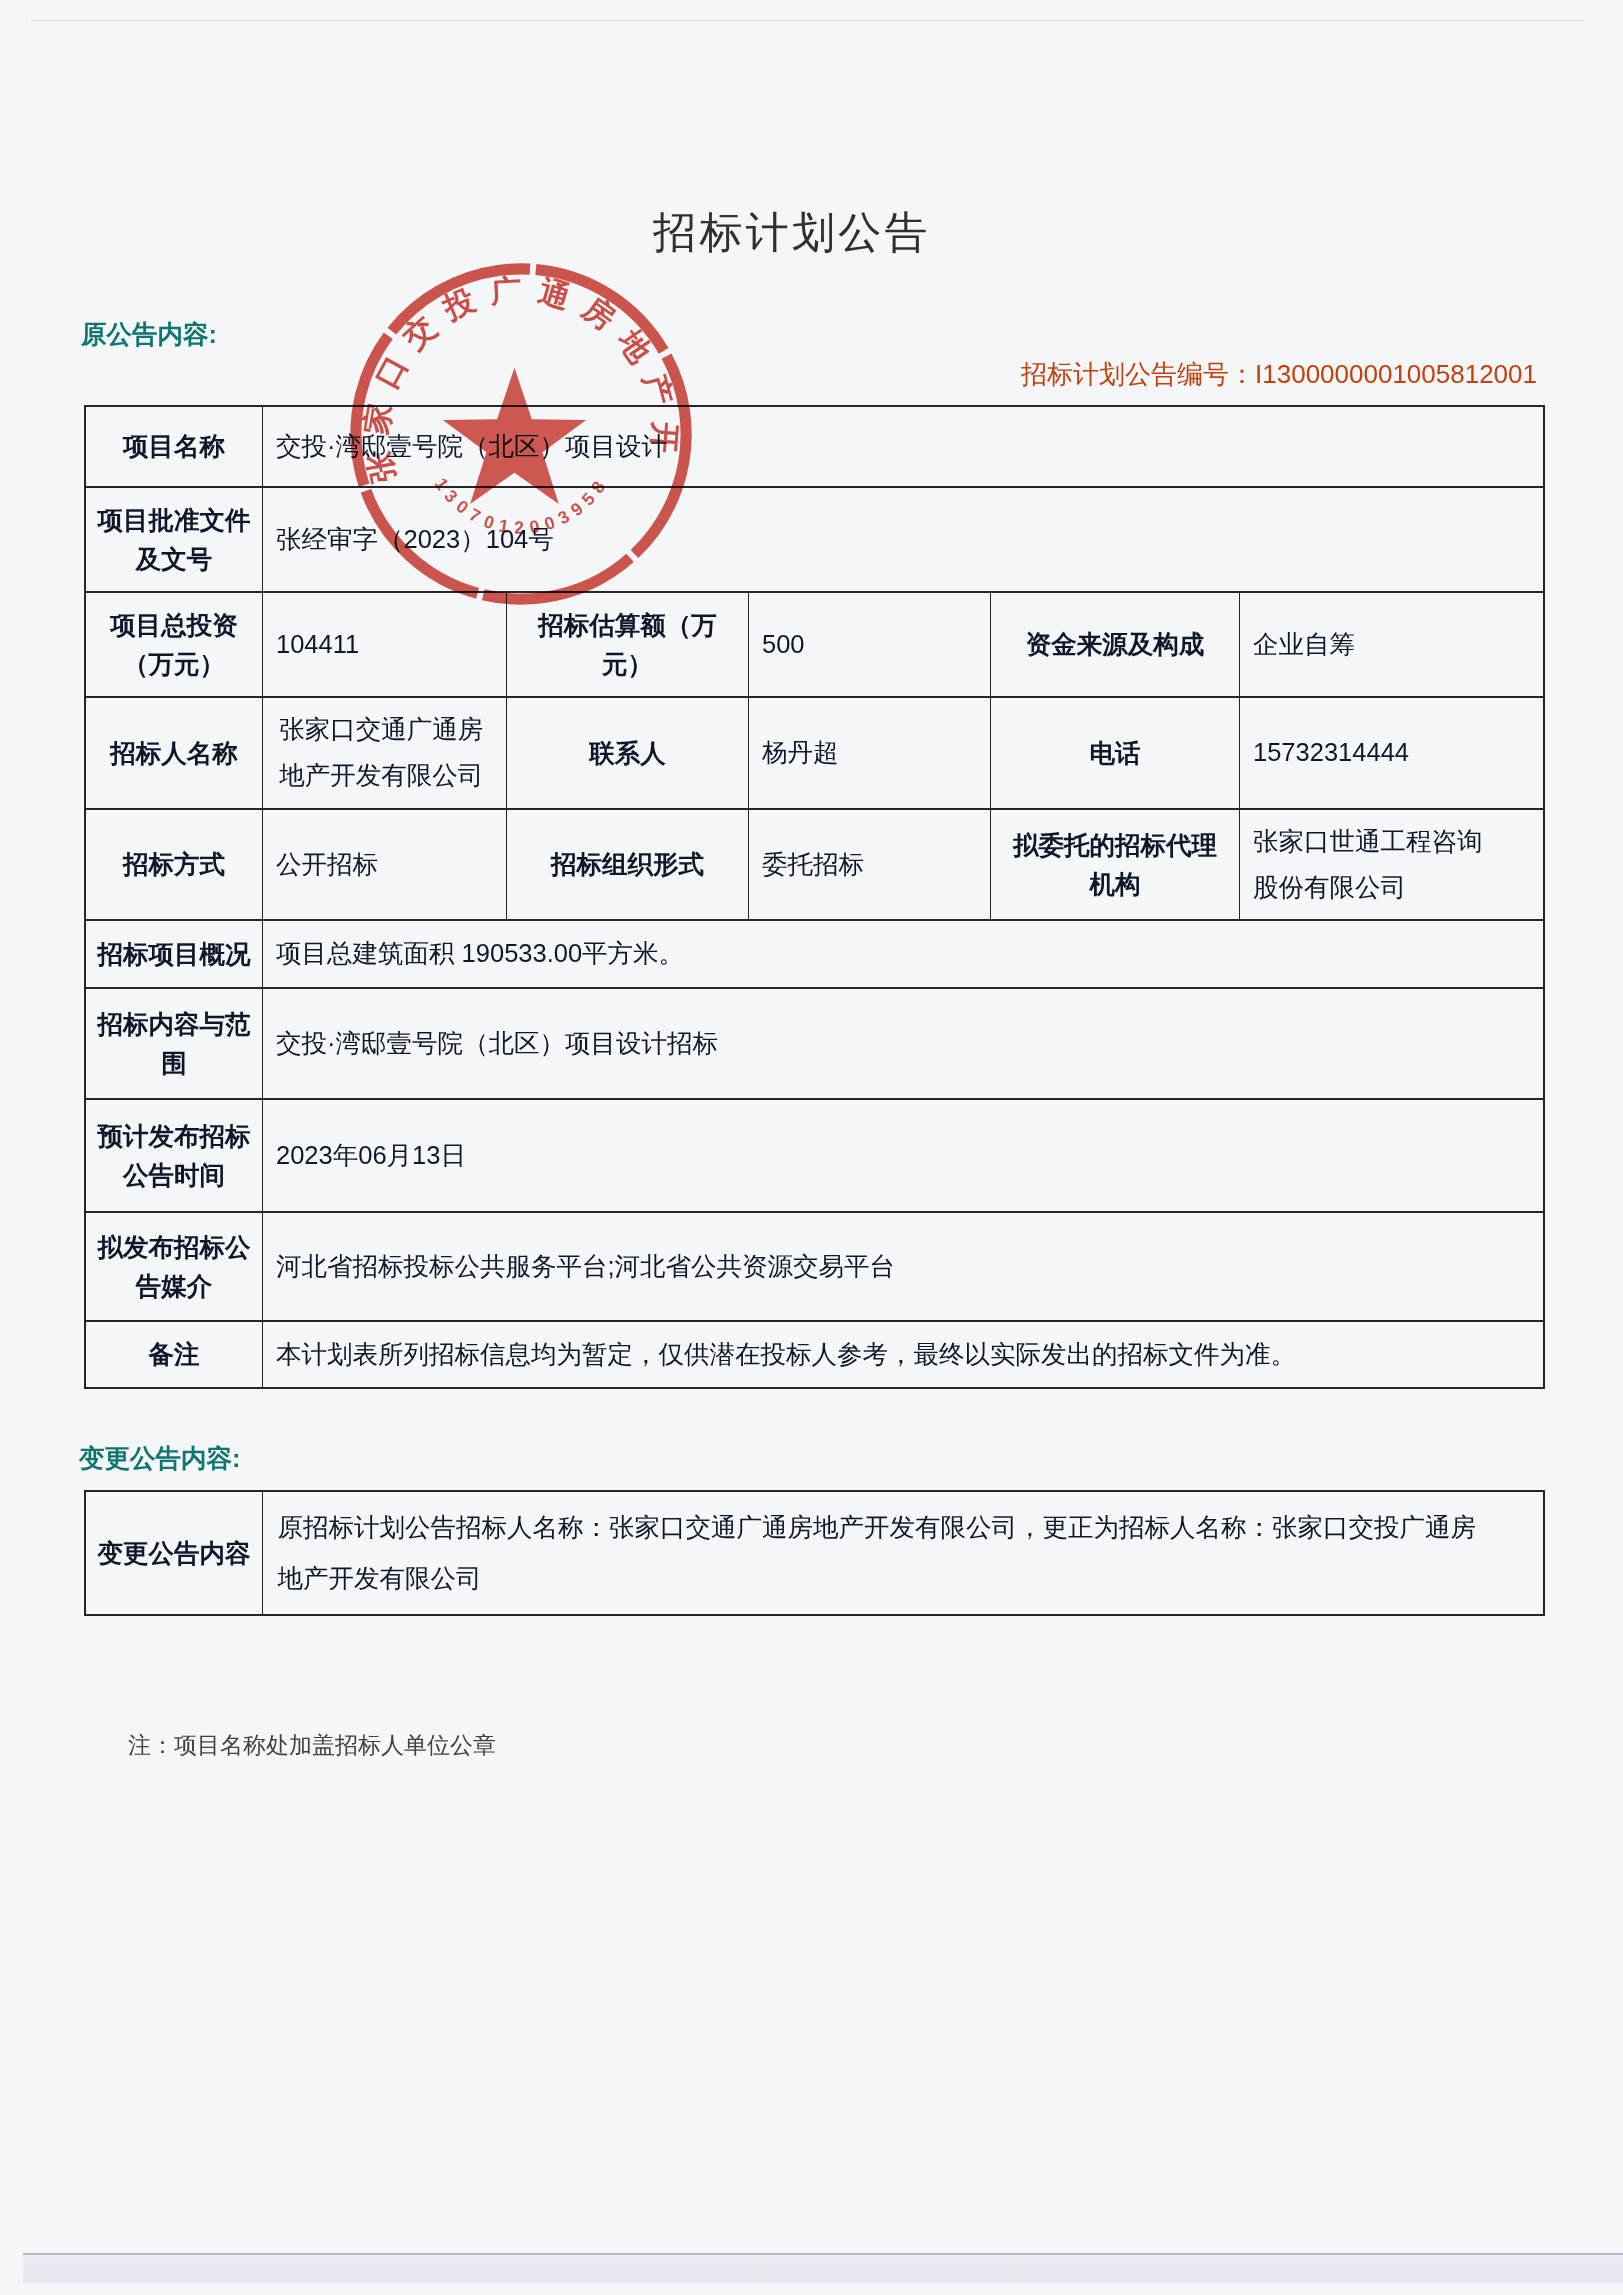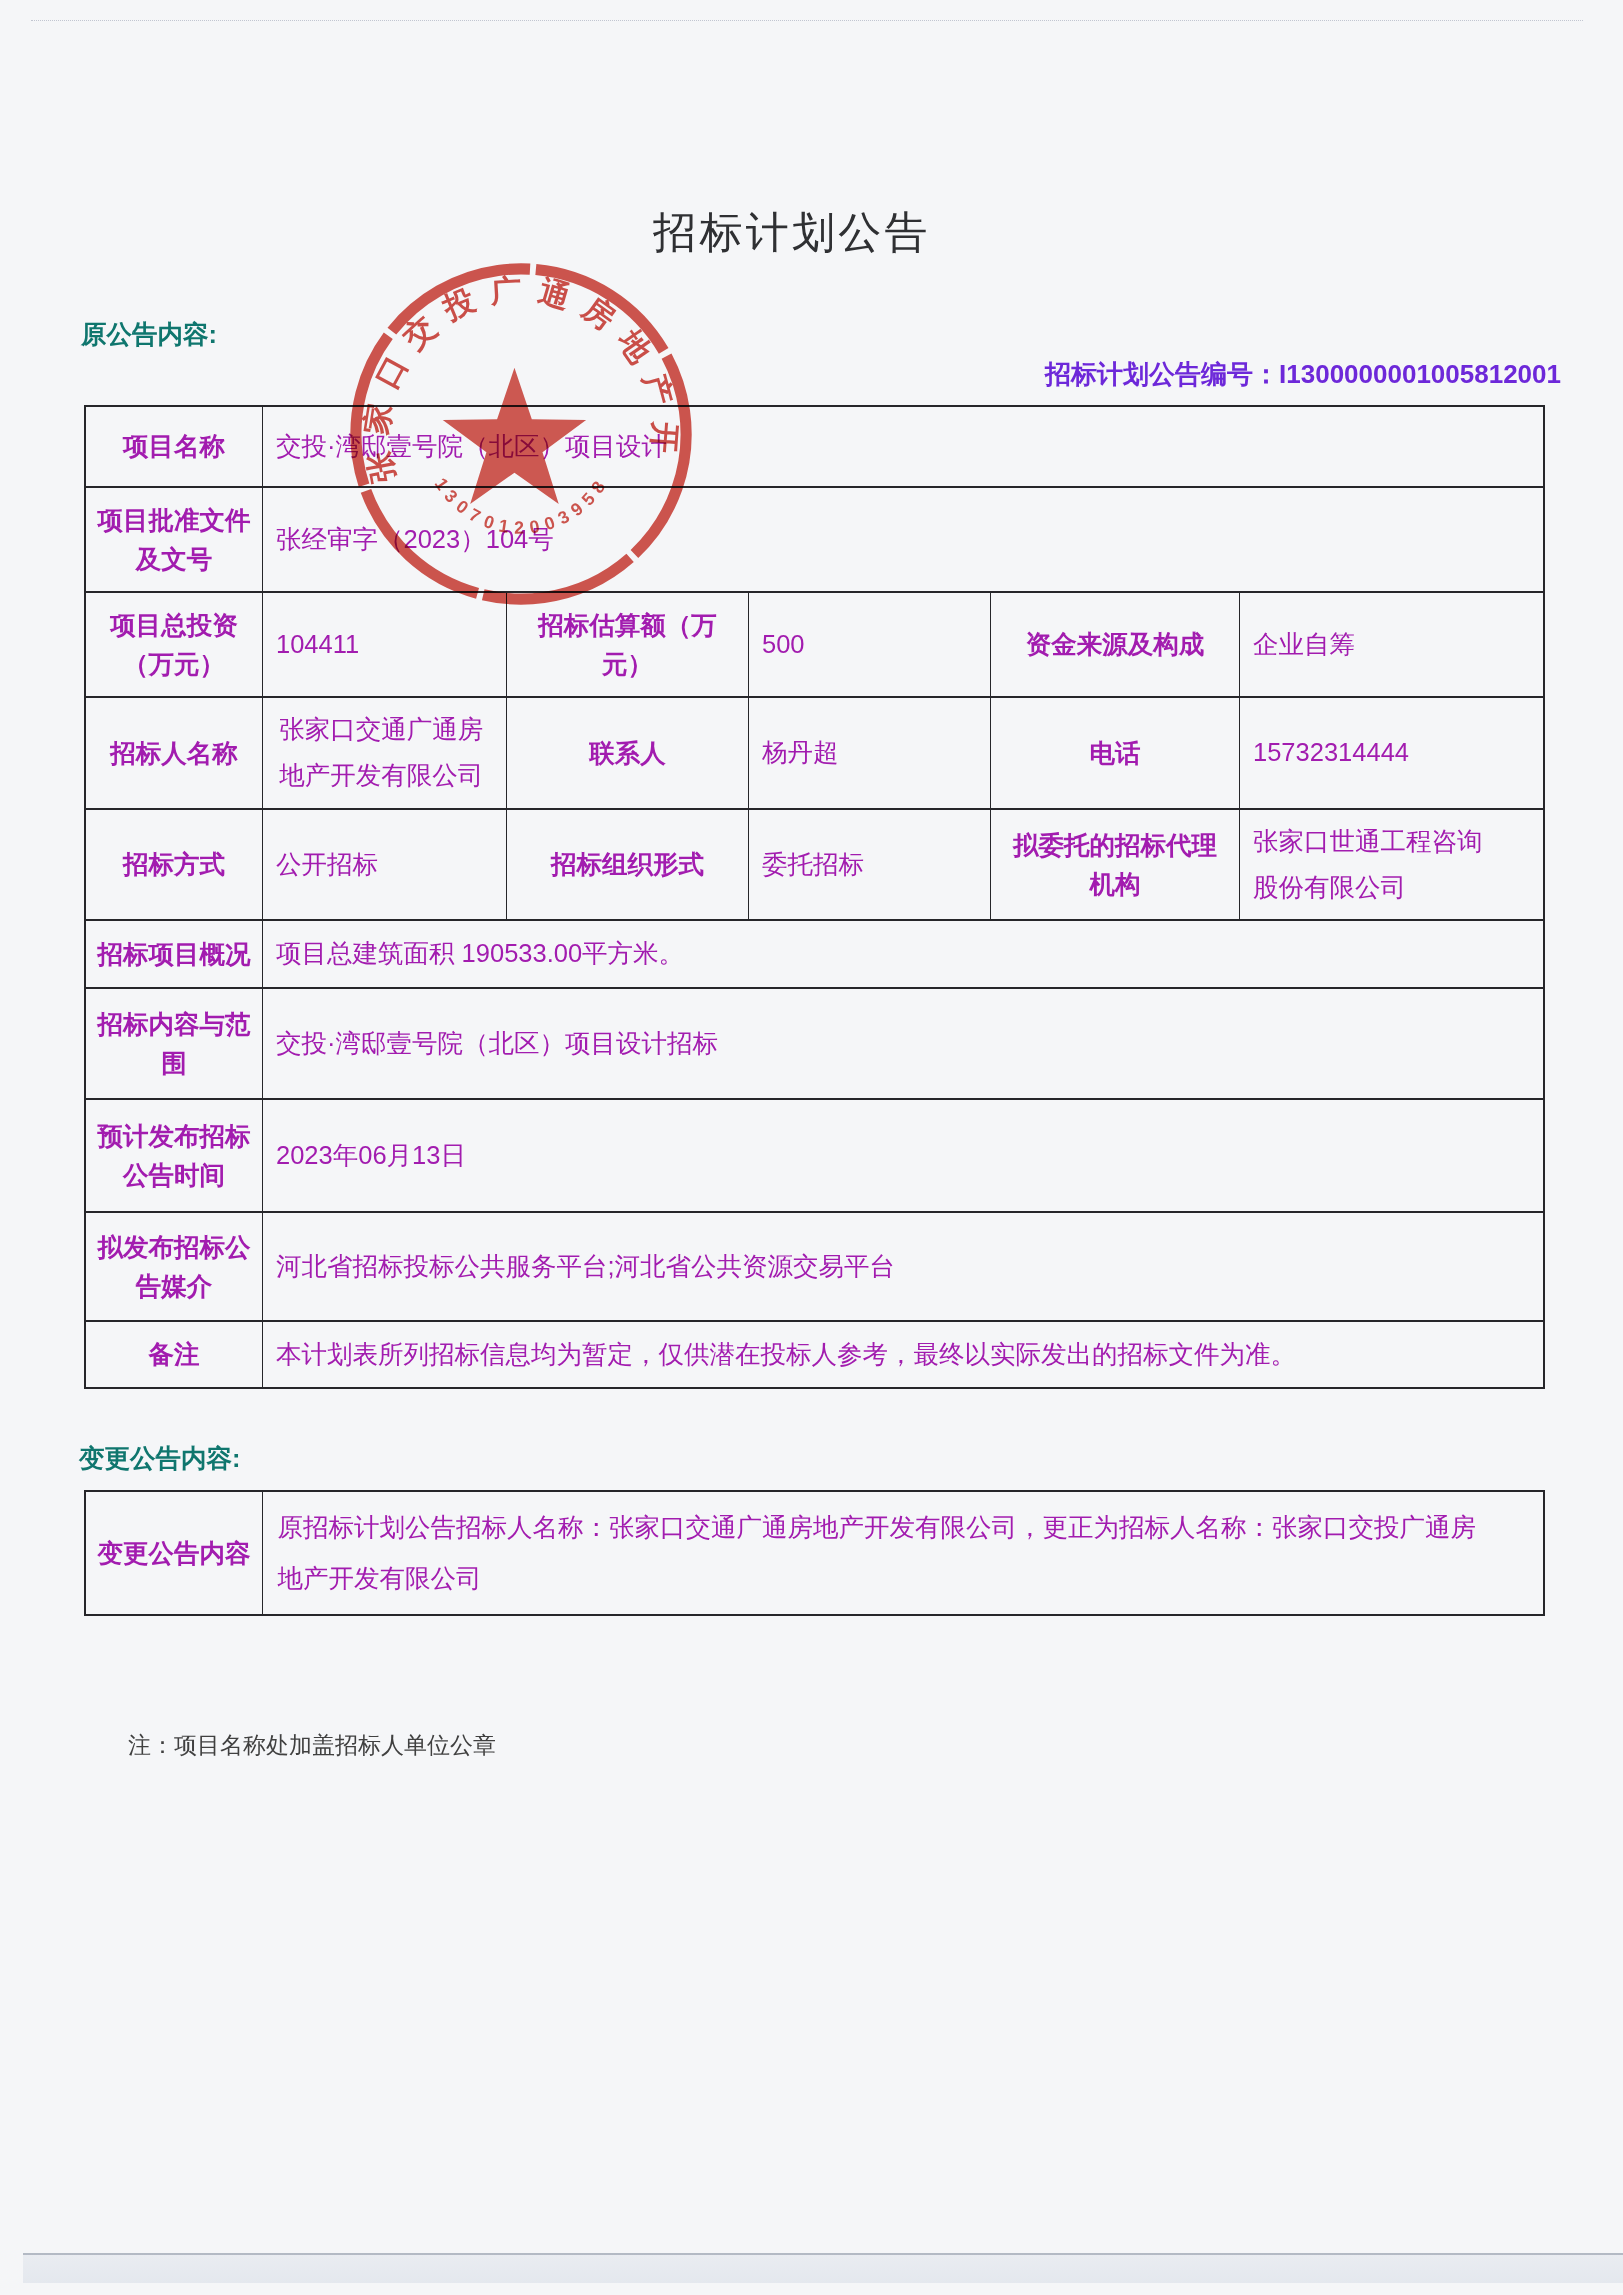--- a/index.html
+++ b/index.html
@@ -16,31 +16,31 @@
     border-top:1.3px dotted rgba(110,122,145,.38);}
   .artifact-bottomband{position:absolute;top:2253px;left:23px;width:1600px;height:30px;
     background:linear-gradient(180deg,#97a0ae 0,#97a0ae 2px,#e4e8ee 2px,#dde2ea 100%);
     opacity:.7;}
   
   .title{position:absolute;top:164px;left:0;width:1584px;text-align:center;
     font-size:43px;font-weight:500;letter-spacing:3.3px;color:#2f3033;margin-top:40px;}
   .sec-heading{position:absolute;font-size:25.5px;font-weight:700;color:#0f766e;}
   .h-original{left:81px;top:317px;}
   .h-change{left:79px;top:1441px;}
-  .anno-line{position:absolute;top:357px;right:62px;font-size:26px;font-weight:700;color:#6d28d9;}
+  .anno-line{position:absolute;top:357px;right:86px;font-size:26px;font-weight:400;color:#c2410c;}
   .footnote{position:absolute;left:128px;top:1730px;font-size:23px;color:#404040;}
   
   .tbl{position:absolute;left:84px;width:1461px;box-sizing:border-box;
     border:2px solid #26262a;border-top-width:2.6px;border-bottom-width:2.6px;}
   .t1{top:405px;}
   .t2{top:1490px;}
   .row{display:flex;border-top:2px solid #26262a;box-sizing:border-box;}
   .row:first-child{border-top:none;}
   .cell{box-sizing:border-box;border-right:1.3px solid #26262a;display:flex;
-    align-items:center;font-size:25.5px;color:#a21caf;}
+    align-items:center;font-size:25.5px;color:#0f172a;}
   .cell:last-child{border-right:none;}
   .lbl{justify-content:center;text-align:center;font-weight:700;padding:0 8.5px;line-height:1.5;}
   .lbl-narrow{padding:0 21.6px;}
   .lbl-est{padding:0 25.5px;}
   .lbl-agency{padding:0 16.4px;}
   .val{justify-content:flex-start;text-align:left;padding-left:13px;padding-right:10.5px;line-height:1.8;}
   .val-wrap8{padding-right:19.6px;}
   .val-agency{padding-right:49px;}
   .val-change{padding:0 56px 0 14.4px;line-height:2.0;}
   .w1{width:177px;flex:0 0 177px;}

